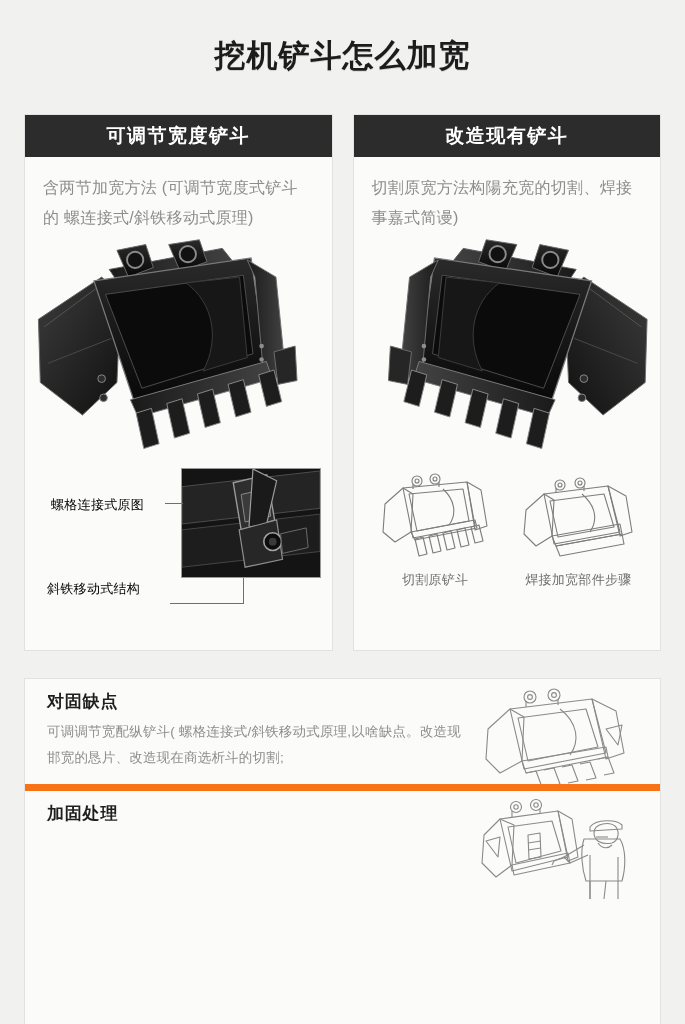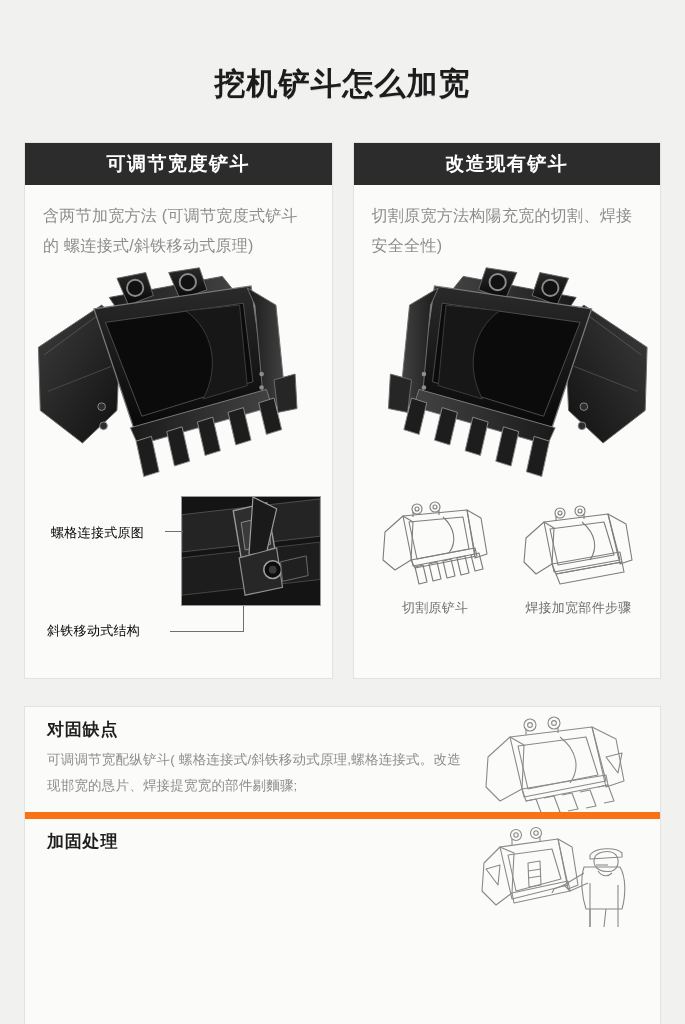--- a/index.html
+++ b/index.html
@@ -17,21 +17,21 @@
     position: relative;
   }
 
   
   .page-title {
     text-align: center;
     font-size: 31px;
     font-weight: bold;
     letter-spacing: 1px;
     color: #1c1c1c;
-    padding-top: 68px;
+    padding-top: 40px;
     line-height: 1;
     text-shadow: 0 1px 0 rgba(0,0,0,0.12);
   }
 
   
   .compare-row {
     display: flex;
     gap: 20px;
     margin: 43px 24px 0 24px;
     height: 537px;
@@ -91,21 +91,21 @@
   .detail-photo svg { display:block; width:100%; height:100%; }
 
   .callout-label {
     position: absolute;
     font-size: 13px;
     color: #000000;
     letter-spacing: .3px;
     white-space: nowrap;
   }
   .callout-label.top  { left: 26px; top: 34px; }
-  .callout-label.bot  { left: 22px; top: 132px; }
+  .callout-label.bot  { left: 22px; top: 118px; }
 
   .leader { position: absolute; background: #6f6f6f; }
   .leader.h1 { left: 140px; top: 41px;  width: 18px; height: 1px; }
   .leader.v2 { left: 218px; top: 116px; width: 1px;  height: 26px; }
   .leader.h2 { left: 145px; top: 141px; width: 74px; height: 1px; }
 
   
   .lineart-row {
     display: flex;
     justify-content: space-around;
@@ -251,21 +251,21 @@
       <span class="leader v2"></span>
       <span class="leader h2"></span>
 
       <span class="callout-label top">螺格连接式原图</span>
       <span class="callout-label bot">斜铁移动式结构</span>
     </div>
   </section>
 
   <section class="panel">
     <div class="panel-header">改造现有铲斗</div>
-    <p class="panel-desc">切割原宽方法构陽充宽的切割、焊接 安全全性)</p>
+    <p class="panel-desc">切割原宽方法构陽充宽的切割、焊接 事嘉式简谩)</p>
 
     <div class="panel-hero">
       <svg viewBox="0 0 320 228" preserveAspectRatio="xMidYMid meet">
         <g transform="translate(320,0) scale(-1,1)">
           <path d="M88 32 L206 10 L222 30 L104 56 Z" fill="url(#bkC)" stroke="#5a5a5a" stroke-width="1"></path>
           <g fill="url(#bkB)" stroke="#6a6a6a" stroke-width="1">
             <path d="M96 12 L126 6 L134 30 L108 40 Z"></path>
             <path d="M150 6 L182 1 L190 24 L162 34 Z"></path>
           </g>
           <circle cx="115" cy="22" r="8.5" fill="#111" stroke="#8b8b8b" stroke-width="2"></circle>
@@ -339,21 +339,21 @@
         <div class="lineart-caption">焊接加宽部件步骤</div>
       </div>
     </div>
   </section>
 </div>
 
 <div class="notes-card">
 
   <section class="note-section">
     <div class="note-title">对固缺点</div>
-    <div class="note-body">可调调节宽配纵铲斗( 螺格连接式/斜铁移动式原理,螺格连接式。改造现邯宽的恳片、焊接提宽宽的部件剔麵骤;</div>
+    <div class="note-body">可调调节宽配纵铲斗( 螺格连接式/斜铁移动式原理,以啥缺点。改造现邯宽的恳片、改造现在商选析斗的切割;</div>
     <div class="note-illus">
       <svg viewBox="0 0 180 104">
         <g fill="none" stroke="#8a8a8a" stroke-width="1.1" stroke-linejoin="round">
           <path d="M22 44 L44 24 L58 32 L56 76 L34 88 L20 74 Z"></path>
           <path d="M44 24 L126 14 L140 68 L58 84 Z"></path>
           <path d="M52 33 L120 24 L132 62 L62 76 Z"></path>
           <path d="M94 24 C112 38 114 56 104 70"></path>
           <path d="M126 14 L150 26 L158 68 L140 74 Z"></path>
           <path d="M56 76 L140 62 L142 72 L60 88 Z"></path>
           <path d="M60 88 L70 86 L76 102 L66 104"></path>

